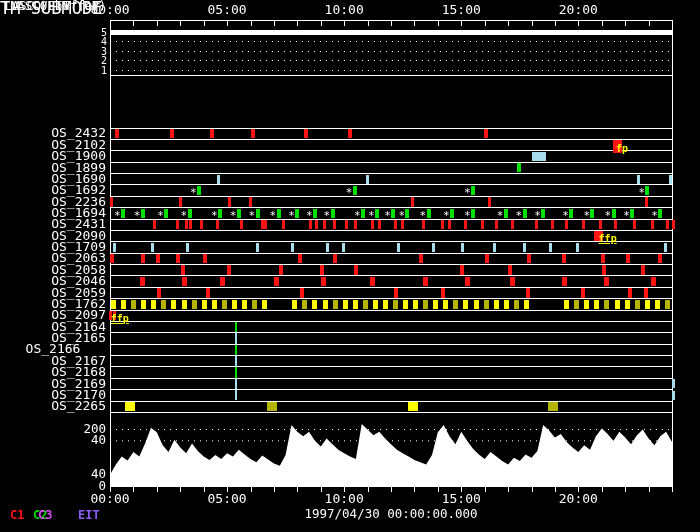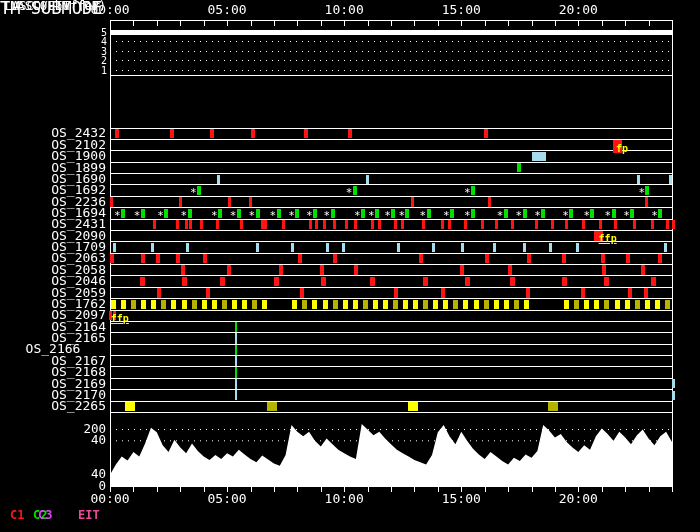--- a/index.html
+++ b/index.html
@@ -15,20 +15,21 @@
   .star{position:absolute;color:#fff;font-size:11px;line-height:1;}
   .ann{position:absolute;font-size:10px;line-height:1;font-weight:bold;}
 </style>
 </head>
 <body>
 
 <div id="screen">
   <div class="lbl rlbl" id="tm-label" style="left:0;top:53;width:96px;font-size:17px;">TM SUBMODE</div>
   <div class="lbl rlbl" id="op-label" style="left:0;top:96;width:106px;font-size:12px;">LASCO/EIT (OP)</div>
   <div class="lbl rlbl" id="buffer-label" style="left:0;top:443;width:100px;font-size:12.5px;">LASCO-buffer</div>
+  <div class="lbl" id="datetime-label" style="left:110px;top:508px;width:562px;text-align:center;font-size:12.5px;">1997/04/30 00:00:00.000</div>
   <div id="dyn">
       <div class="hline" style="left: 110px; top: 20px; width: 563px;"></div>
       <div class="vline" style="left: 110px; top: 20px; height: 467px;"></div>
       <div class="vline" style="left: 672px; top: 20px; height: 467px;"></div>
       <div class="hline" style="left: 110px; top: 486px; width: 563px;"></div>
       <div class="vline" style="left: 110px; top: 21px; height: 5px;"></div>
       <div class="vline" style="left: 110px; top: 487px; height: 5px;"></div>
       <div class="vline" style="left: 133.417px; top: 21px; height: 5px;"></div>
       <div class="vline" style="left: 133.417px; top: 487px; height: 5px;"></div>
       <div class="vline" style="left: 156.833px; top: 21px; height: 5px;"></div>
@@ -401,15 +402,15 @@
         <line x1="0" x2="562" y1="27.8" y2="27.8" stroke="#ffffff" stroke-dasharray="1 5"></line>
         <polygon points="0,73 0.0,61.7 5.9,51.5 11.7,43.6 17.6,47.6 23.4,39.1 29.3,43.6 35.1,30.6 41.0,14.8 46.8,19.3 52.7,32.3 58.5,39.1 64.4,26.7 70.3,34.6 76.1,40.2 82.0,30.6 87.8,38.0 93.7,43.6 99.5,47.0 105.4,41.9 111.2,45.9 117.1,40.2 122.9,43.6 128.8,36.8 134.6,41.4 140.5,45.9 146.4,49.3 152.2,42.5 158.1,46.4 163.9,50.4 169.8,52.7 175.6,41.9 181.5,12.0 187.3,18.8 193.2,23.3 199.0,18.8 204.9,27.8 210.8,33.5 216.6,25.5 222.5,31.2 228.3,36.8 234.2,40.2 240.0,43.6 245.9,45.9 251.7,10.9 257.6,16.5 263.4,22.2 269.3,18.8 275.1,25.5 281.0,31.2 286.9,36.8 292.7,40.2 298.6,43.6 304.4,47.0 310.3,49.3 316.1,51.5 322.0,41.9 327.8,19.3 333.7,12.0 339.5,23.3 345.4,31.2 351.3,18.8 357.1,27.8 363.0,35.7 368.8,41.4 374.7,45.9 380.5,39.1 386.4,43.6 392.2,48.1 398.1,51.5 403.9,44.8 409.8,48.1 415.6,41.4 421.5,44.8 427.4,38.0 433.2,12.0 439.1,17.6 444.9,24.4 450.8,21.0 456.6,28.9 462.5,34.6 468.3,39.1 474.2,32.3 480.0,36.8 485.9,23.3 491.8,15.4 497.6,21.0 503.5,27.8 509.3,18.8 515.2,24.4 521.0,31.2 526.9,22.2 532.7,16.5 538.6,25.5 544.4,32.3 550.3,23.3 556.1,18.8 562.0,28.9 562,73" fill="#ffffff"></polygon>
       </svg>
       <div class="lbl" style="left: 0px; top: 423px; width: 106px; text-align: right; font-size: 12.5px;">200</div>
       <div class="lbl" style="left: 0px; top: 434.3px; width: 106px; text-align: right; font-size: 12.5px;">40</div>
       <div class="lbl" style="left: 0px; top: 468.2px; width: 106px; text-align: right; font-size: 12.5px;">40</div>
       <div class="lbl" style="left: 0px; top: 479.5px; width: 106px; text-align: right; font-size: 12.5px;">0</div>
       <div class="lbl" style="left: 10px; top: 509px; font-size: 12px; font-weight: bold; color: rgb(255, 20, 20);">C1</div>
       <div class="lbl" style="left: 33px; top: 509px; font-size: 12px; font-weight: bold; color: rgb(0, 225, 0);">C2</div>
       <div class="lbl" style="left: 38px; top: 509px; font-size: 12px; font-weight: bold; color: #d946ef;">C3</div>
-      <div class="lbl" style="left: 78px; top: 509px; font-size: 12px; font-weight: bold; color: #ec4899;">EIT</div>
+      <div class="lbl" style="left: 78px; top: 509px; font-size: 12px; font-weight: bold; color: #8b5cf6;">EIT</div>
     </div>
 </div>
 
 </body></html>

